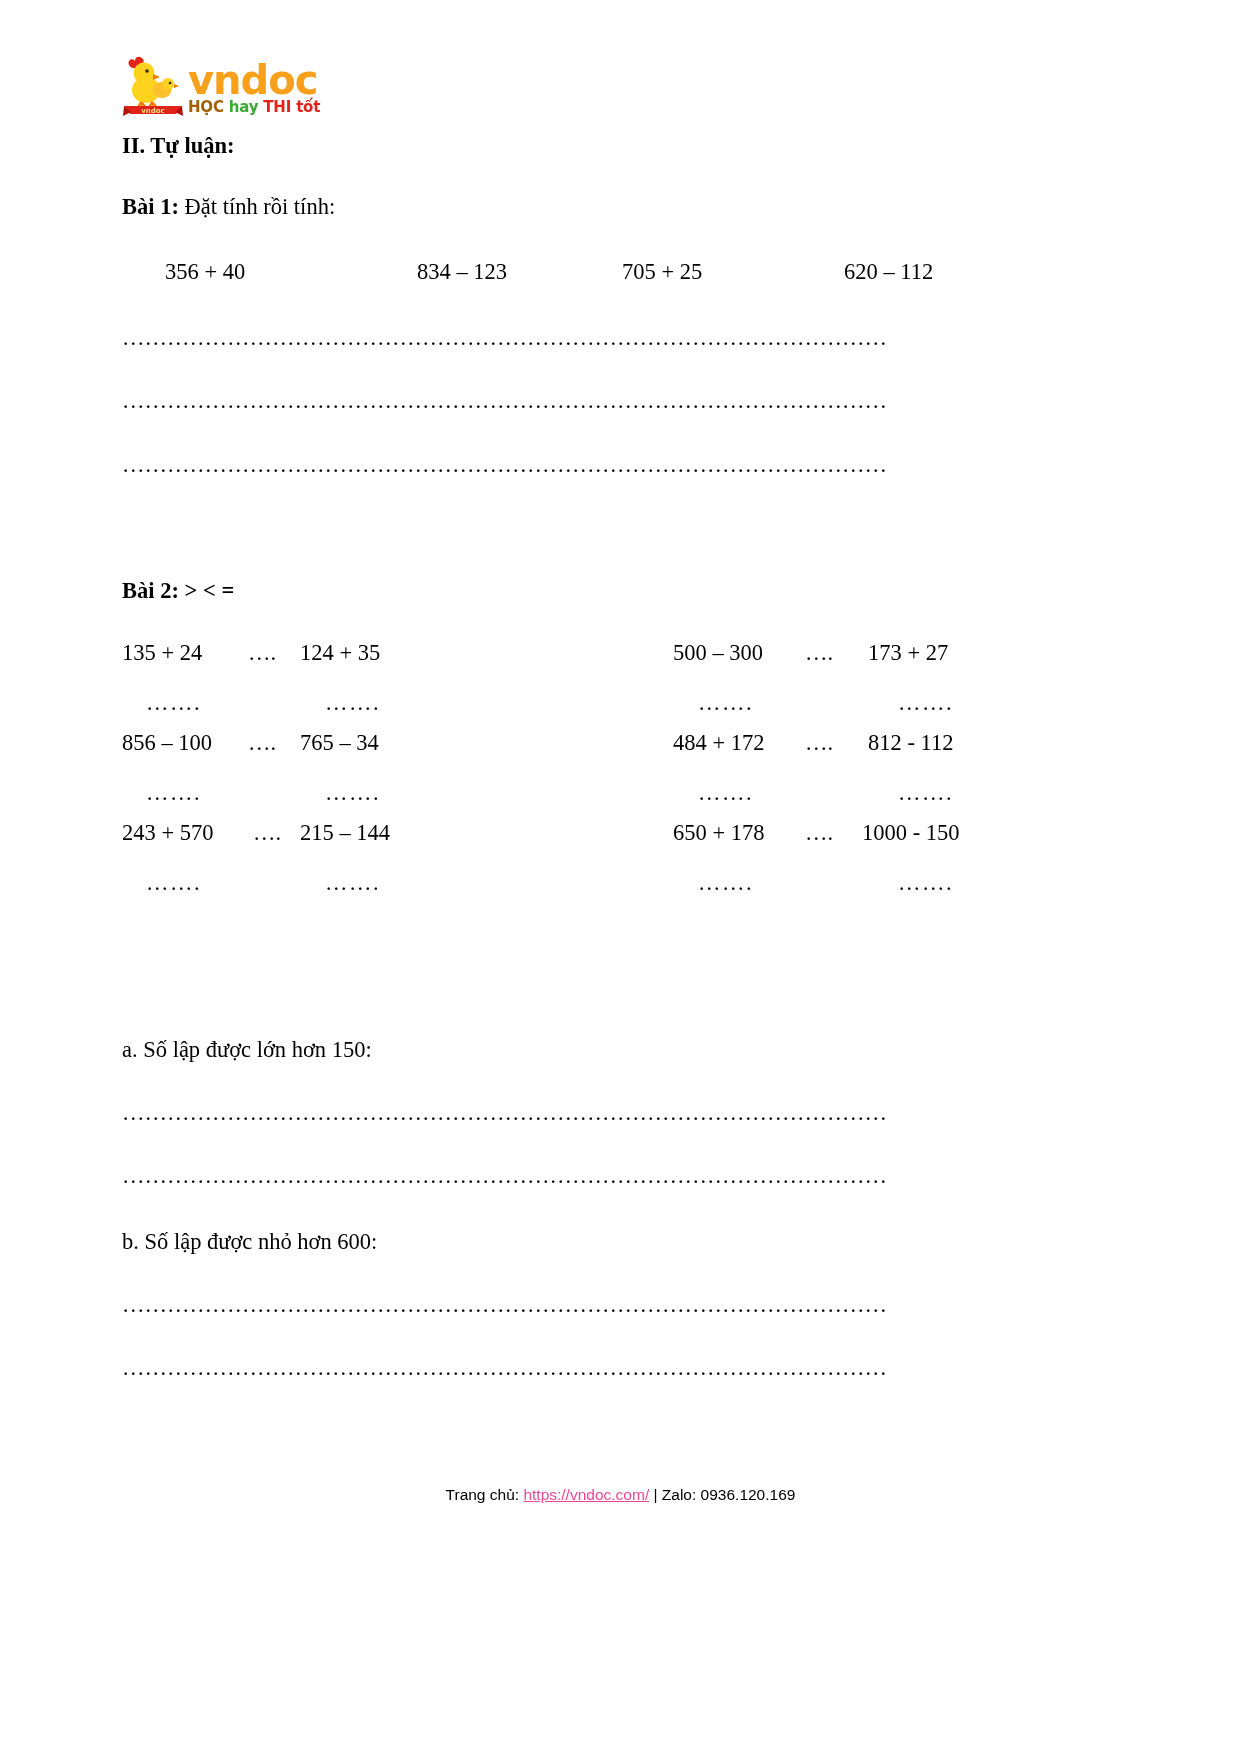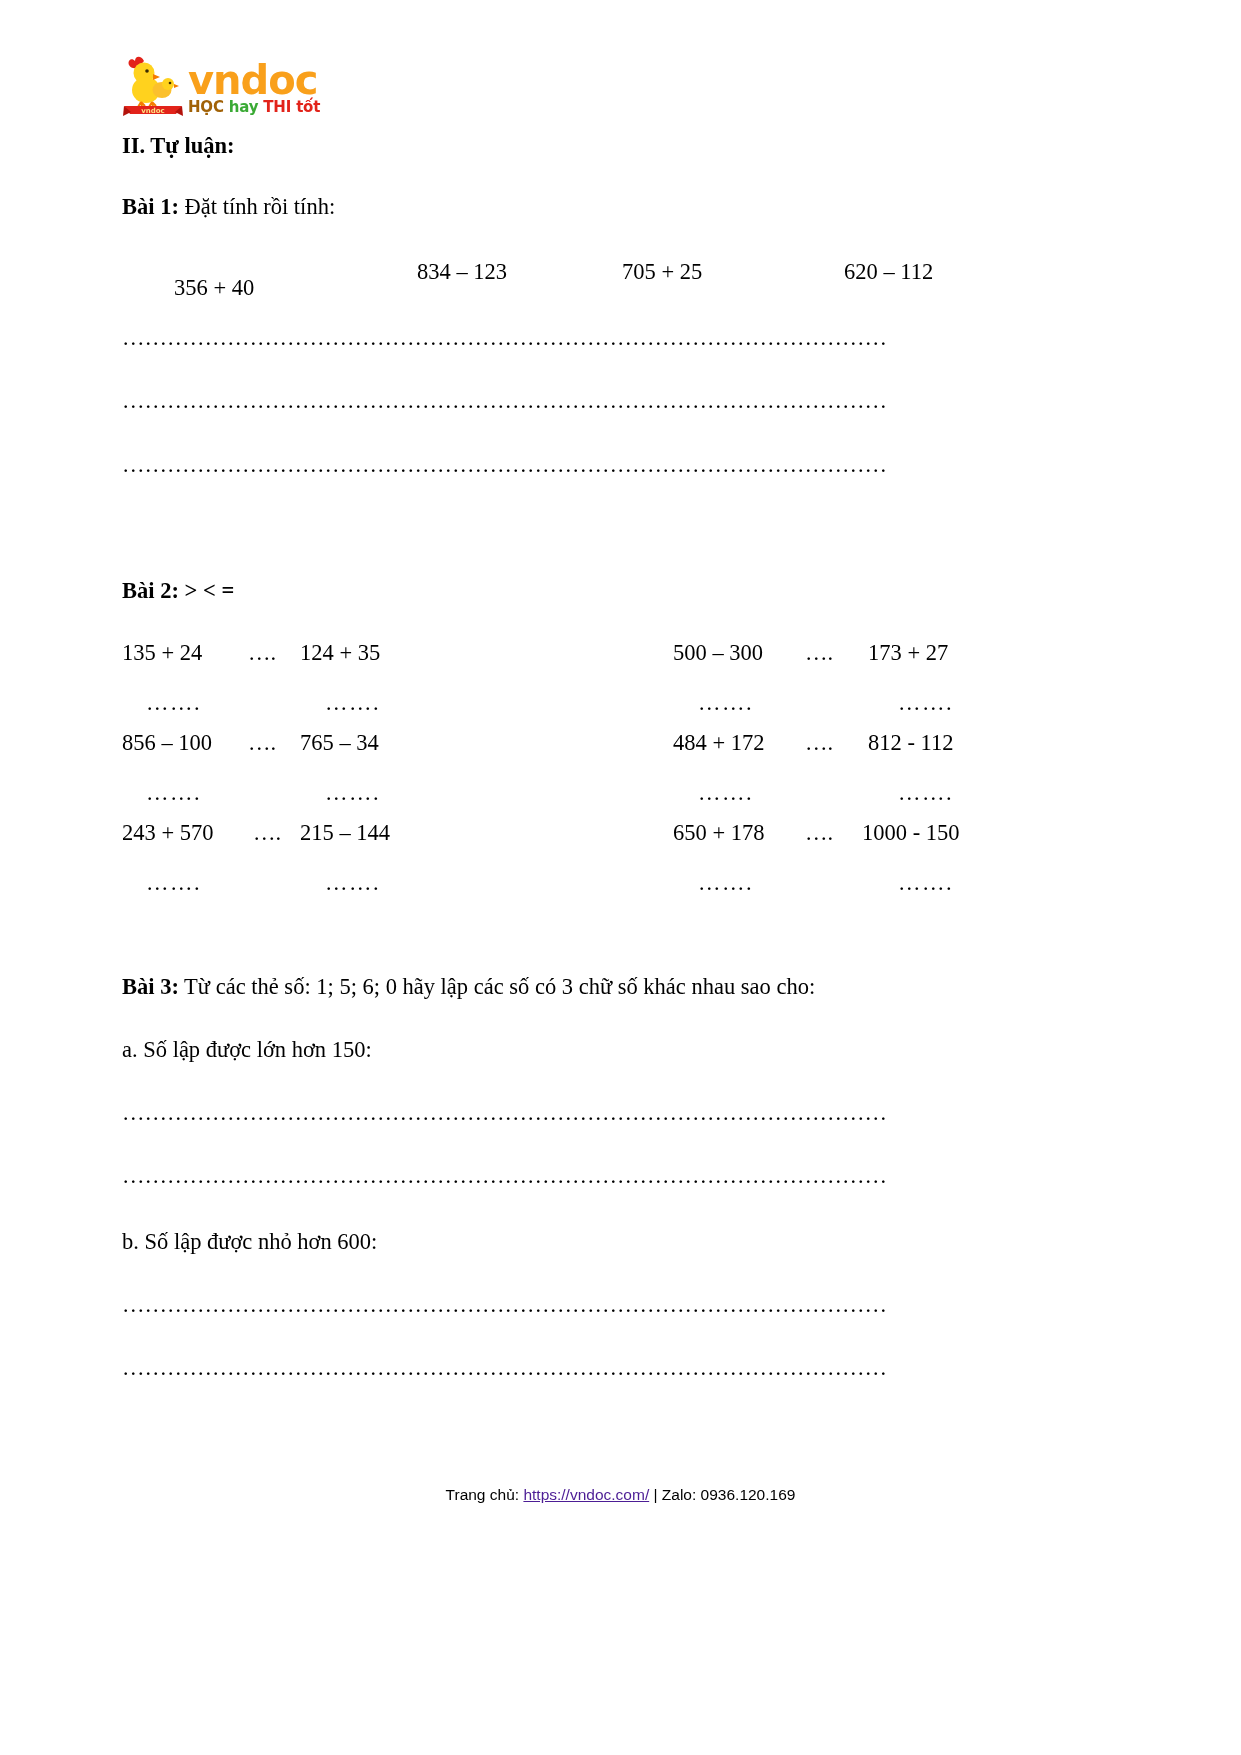--- a/index.html
+++ b/index.html
@@ -105,21 +105,21 @@
     position: absolute;
     left: 0;
     top: 1486px;
     width: 1241px;
     text-align: center;
     font-family: "Liberation Sans", "DejaVu Sans", sans-serif;
     font-size: 15.5px;
     color: #000;
   }
   .footer a {
-    color: #4c1d95;
+    color: #ec4899;
     text-decoration: underline;
   }
 </style>
 </head>
 <body>
 
 <div class="page">
 
   <div class="logo-block">
     <div class="logo-mark">
@@ -152,21 +152,21 @@
     <div class="logo-words">
       <div class="logo-vndoc">vndoc</div>
       <div class="logo-tag"><span class="tag-hoc">HỌC</span> <span class="tag-hay">hay</span> <span class="tag-thi">THI</span> <span class="tag-tot">tốt</span></div>
     </div>
   </div>
 
   <div class="line bold" style="left:122px; top:132px;">II. Tự luận:</div>
 
   <div class="line" style="left:122px; top:193px;"><span class="bold">Bài 1:</span><span> Đặt tính rồi tính:</span></div>
 
-  <div class="line" style="left:174px; top:258px;margin-top:16px;">356 + 40</div>
+  <div class="line" style="left:165px; top:258px;">356 + 40</div>
   <div class="line" style="left:395px; top:258px;margin-left:22px;">834 – 123</div>
   <div class="line" style="left:622px; top:258px;">705 + 25</div>
   <div class="line" style="left:838px; top:258px;margin-left:6px;">620 – 112</div>
 
   <div class="dots-row" style="top:325px;">…………………………………………………………………………………………</div>
   <div class="dots-row" style="top:388px;">…………………………………………………………………………………………</div>
   <div class="dots-row" style="top:452px;">…………………………………………………………………………………………</div>
 
   <div class="line bold" style="left:122px; top:577px;"><span>Bài 2:</span><span> &gt; &lt; =</span></div>
 
@@ -199,21 +199,20 @@
   <div class="cmp" style="left:300px; top:820px;">215 – 144</div>
   <div class="cmp" style="left:673px; top:820px;">650 + 178</div>
   <div class="cmp" style="left:805px; top:820px;">….</div>
   <div class="cmp" style="left:862px; top:820px;">1000 - 150</div>
 
   <div class="cmp-dots" style="left:146px; top:870px;">…….</div>
   <div class="cmp-dots" style="left:325px; top:870px;">…….</div>
   <div class="cmp-dots" style="left:698px; top:870px;">…….</div>
   <div class="cmp-dots" style="left:898px; top:870px;">…….</div>
 
-  <div class="line" style="left:122px; top:973px;"><span class="bold">Bài 3:</span><span> Từ các thẻ số: 1; 5; 6; 0 hãy lập các số có 3 chữ số khác nhau sao cho:</span></div>
 
   <div class="line" style="left:122px; top:1036px;">a. Số lập được lớn hơn 150:</div>
 
   <div class="dots-row" style="top:1100px;">…………………………………………………………………………………………</div>
   <div class="dots-row" style="top:1163px;">…………………………………………………………………………………………</div>
 
   <div class="line" style="left:122px; top:1228px;">b. Số lập được nhỏ hơn 600:</div>
 
   <div class="dots-row" style="top:1292px;">…………………………………………………………………………………………</div>
   <div class="dots-row" style="top:1355px;">…………………………………………………………………………………………</div>

